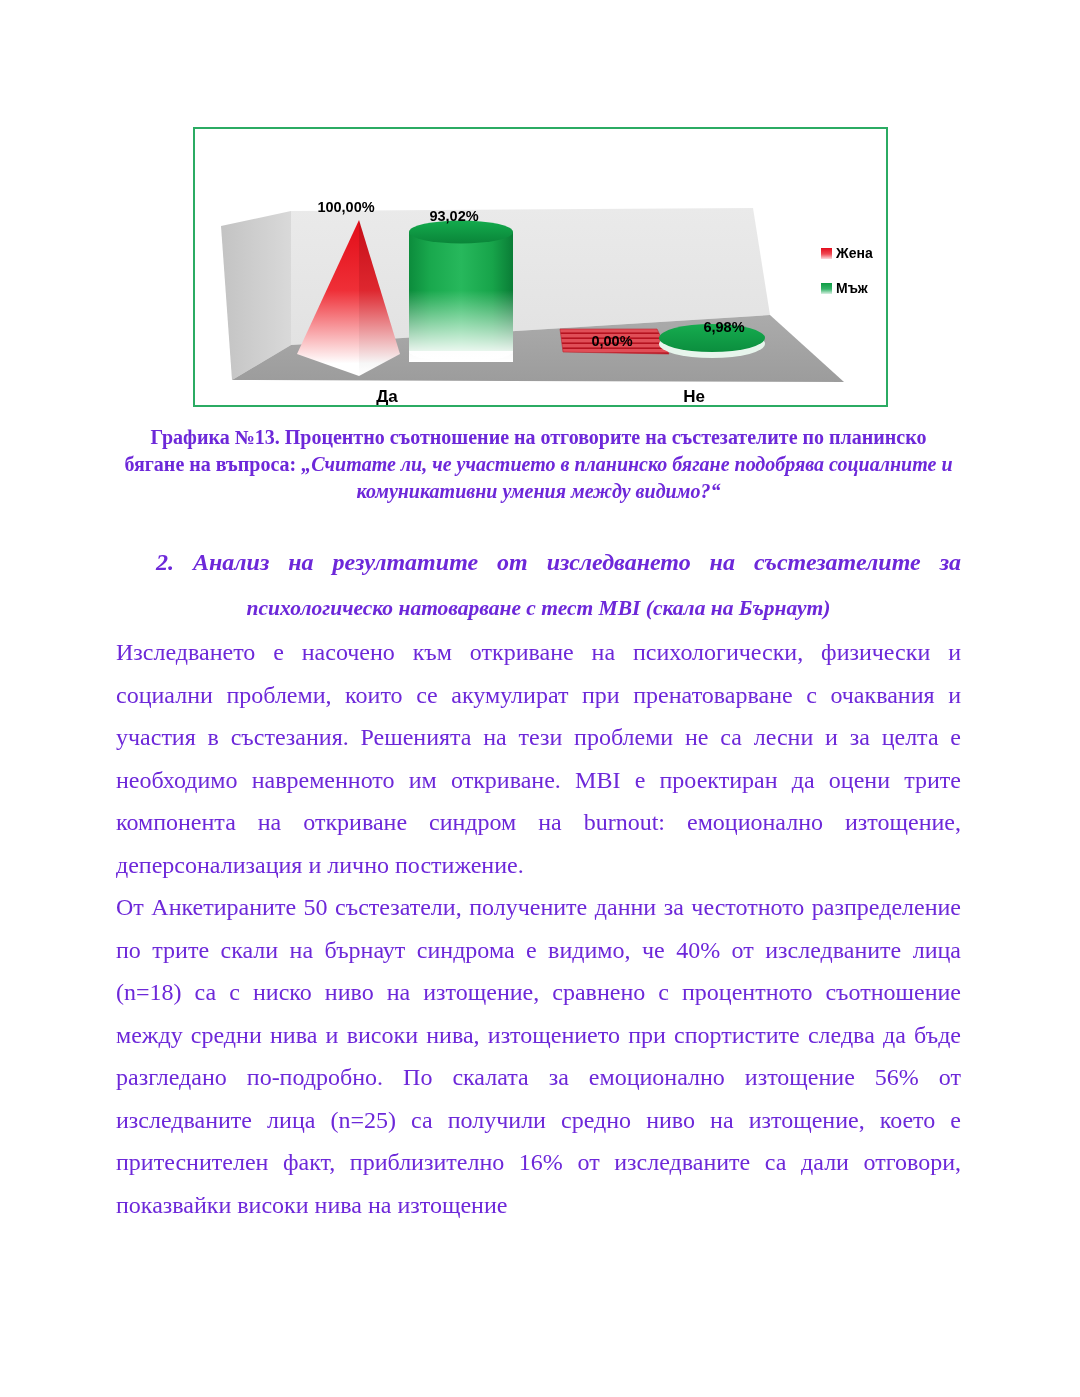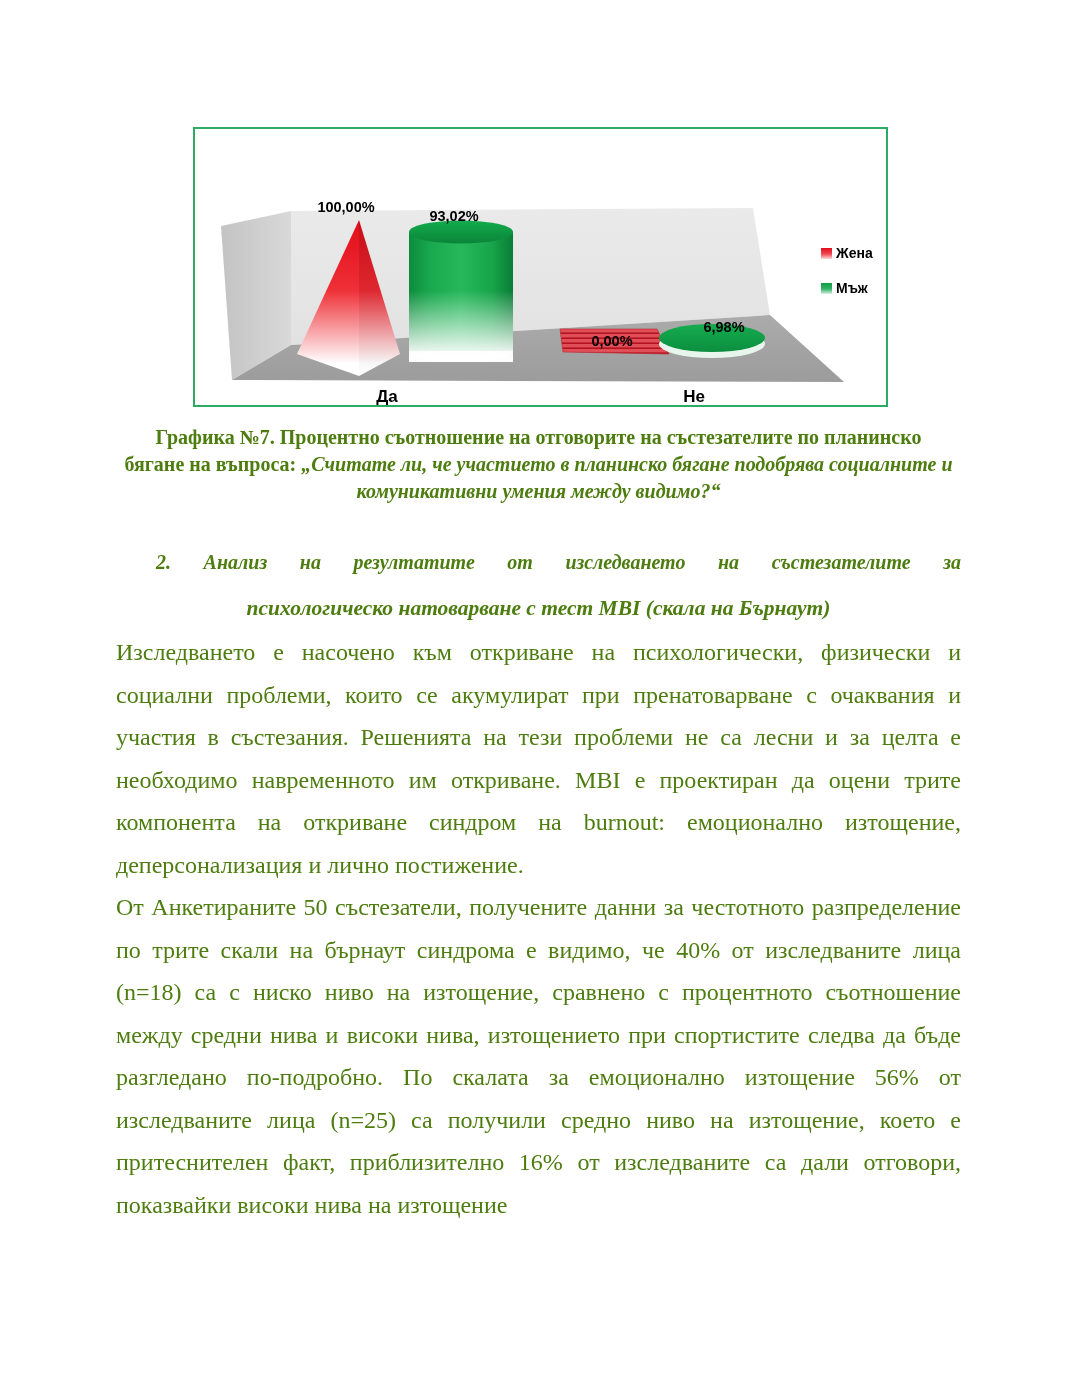--- a/index.html
+++ b/index.html
@@ -1,21 +1,21 @@
 <!DOCTYPE html>
 <html><head>
 <meta charset="utf-8">
 <style>
   html,body{margin:0;padding:0;background:#fff;}
   .page{
     position:relative;
     width:1080px;height:1397px;
     background:#ffffff;
     font-family:"Liberation Serif", serif;
-    color:#4d7c0f;
+    color:#6d28d9;
     overflow:hidden;
   }
   
   .chart-box{
     position:absolute;
     left:193px;top:127px;
     width:691px;height:276px;
     border:2px solid #2bab63;
     background:#ffffff;
   }
@@ -42,21 +42,21 @@
     text-align:center;
     font-weight:bold;
     font-size:20px;
     line-height:27px;
     padding:0 8px;
   }
   .caption .q{font-style:italic;}
   .heading{margin-top:34px;}
   .heading-line1{
     font-weight:bold;font-style:italic;
-    font-size:20px;line-height:46px;
+    font-size:24px;line-height:46px;
     padding-left:40px;
     text-align:justify;
     text-align-last:justify;
   }
   .heading-line2{
     font-weight:bold;font-style:italic;
     font-size:21.5px;line-height:46px;
     text-align:center;
   }
   .bodytext p{
@@ -165,21 +165,21 @@
         <text x="641" y="129" class="legend-label">Жена</text>
         <rect x="626" y="154" width="11" height="11" fill="url(#gSwGreen)"></rect>
         <text x="641" y="164" class="legend-label">Мъж</text>
       </g>
     </svg>
   </div>
 
   <div class="content">
 
     <div class="caption">
-      <span>Графика №7. Процентно съотношение на отговорите на състезателите по планинско бягане  на въпроса: </span><span class="q">„Считате ли, че участието в планинско бягане подобрява социалните и комуникативни умения между видимо?“</span>
+      <span>Графика №13. Процентно съотношение на отговорите на състезателите по планинско бягане  на въпроса: </span><span class="q">„Считате ли, че участието в планинско бягане подобрява социалните и комуникативни умения между видимо?“</span>
     </div>
 
     <div class="heading">
       <div class="heading-line1">2. Анализ на резултатите от изследването на състезателите за</div>
       <div class="heading-line2">психологическо натоварване с тест MBI (скала на Бърнаут)</div>
     </div>
 
     <div class="bodytext">
       <p>Изследването е насочено към откриване на психологически, физически и социални проблеми, които се акумулират при пренатоварване с очаквания и участия в състезания. Решенията на тези проблеми не са лесни и за целта е необходимо навременното им откриване. MBI е проектиран да оцени трите компонента на откриване синдром на burnout: емоционално изтощение, деперсонализация и лично постижение.</p>
       <p>От Анкетираните 50 състезатели, получените данни за честотното разпределение по трите скали на бърнаут синдрома е видимо, че 40% от изследваните лица (n=18) са с ниско ниво на изтощение, сравнено с процентното съотношение между средни нива и високи нива, изтощението при спортистите следва да бъде разгледано по-подробно. По скалата за емоционално изтощение 56% от изследваните лица (n=25) са получили средно ниво на изтощение, което е притеснителен факт, приблизително 16% от изследваните са дали отговори, показвайки високи нива на изтощение</p>

